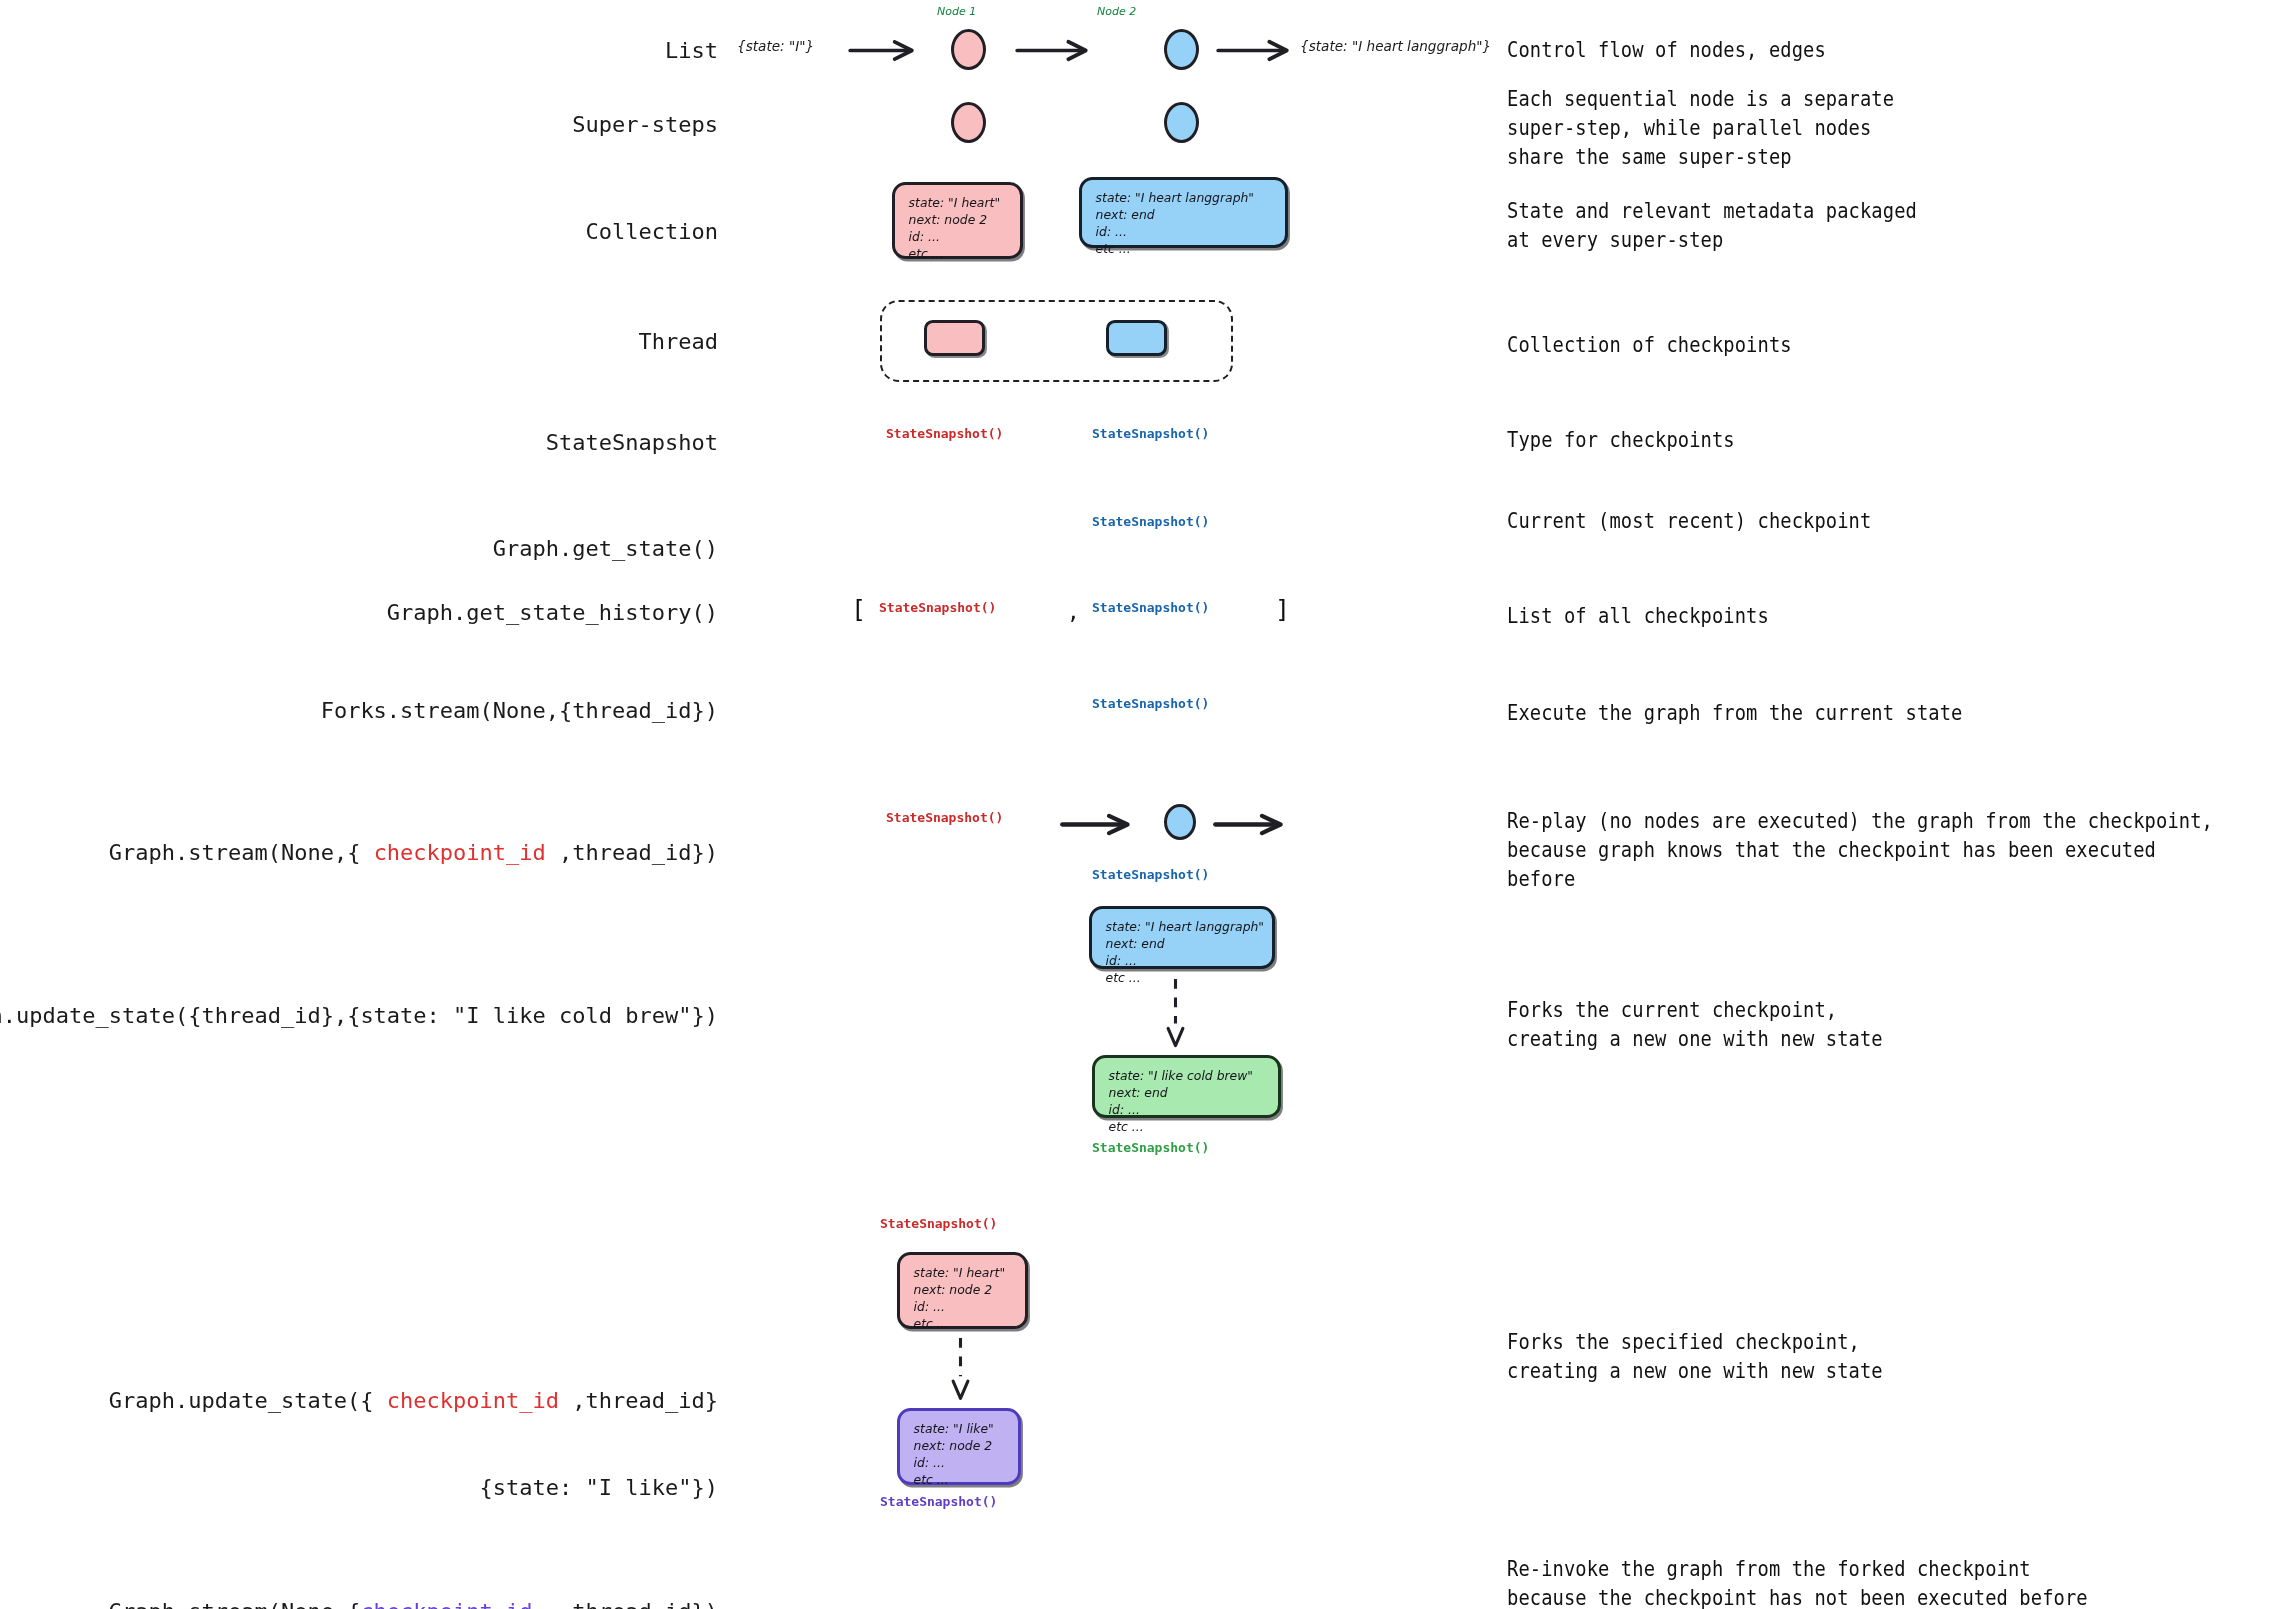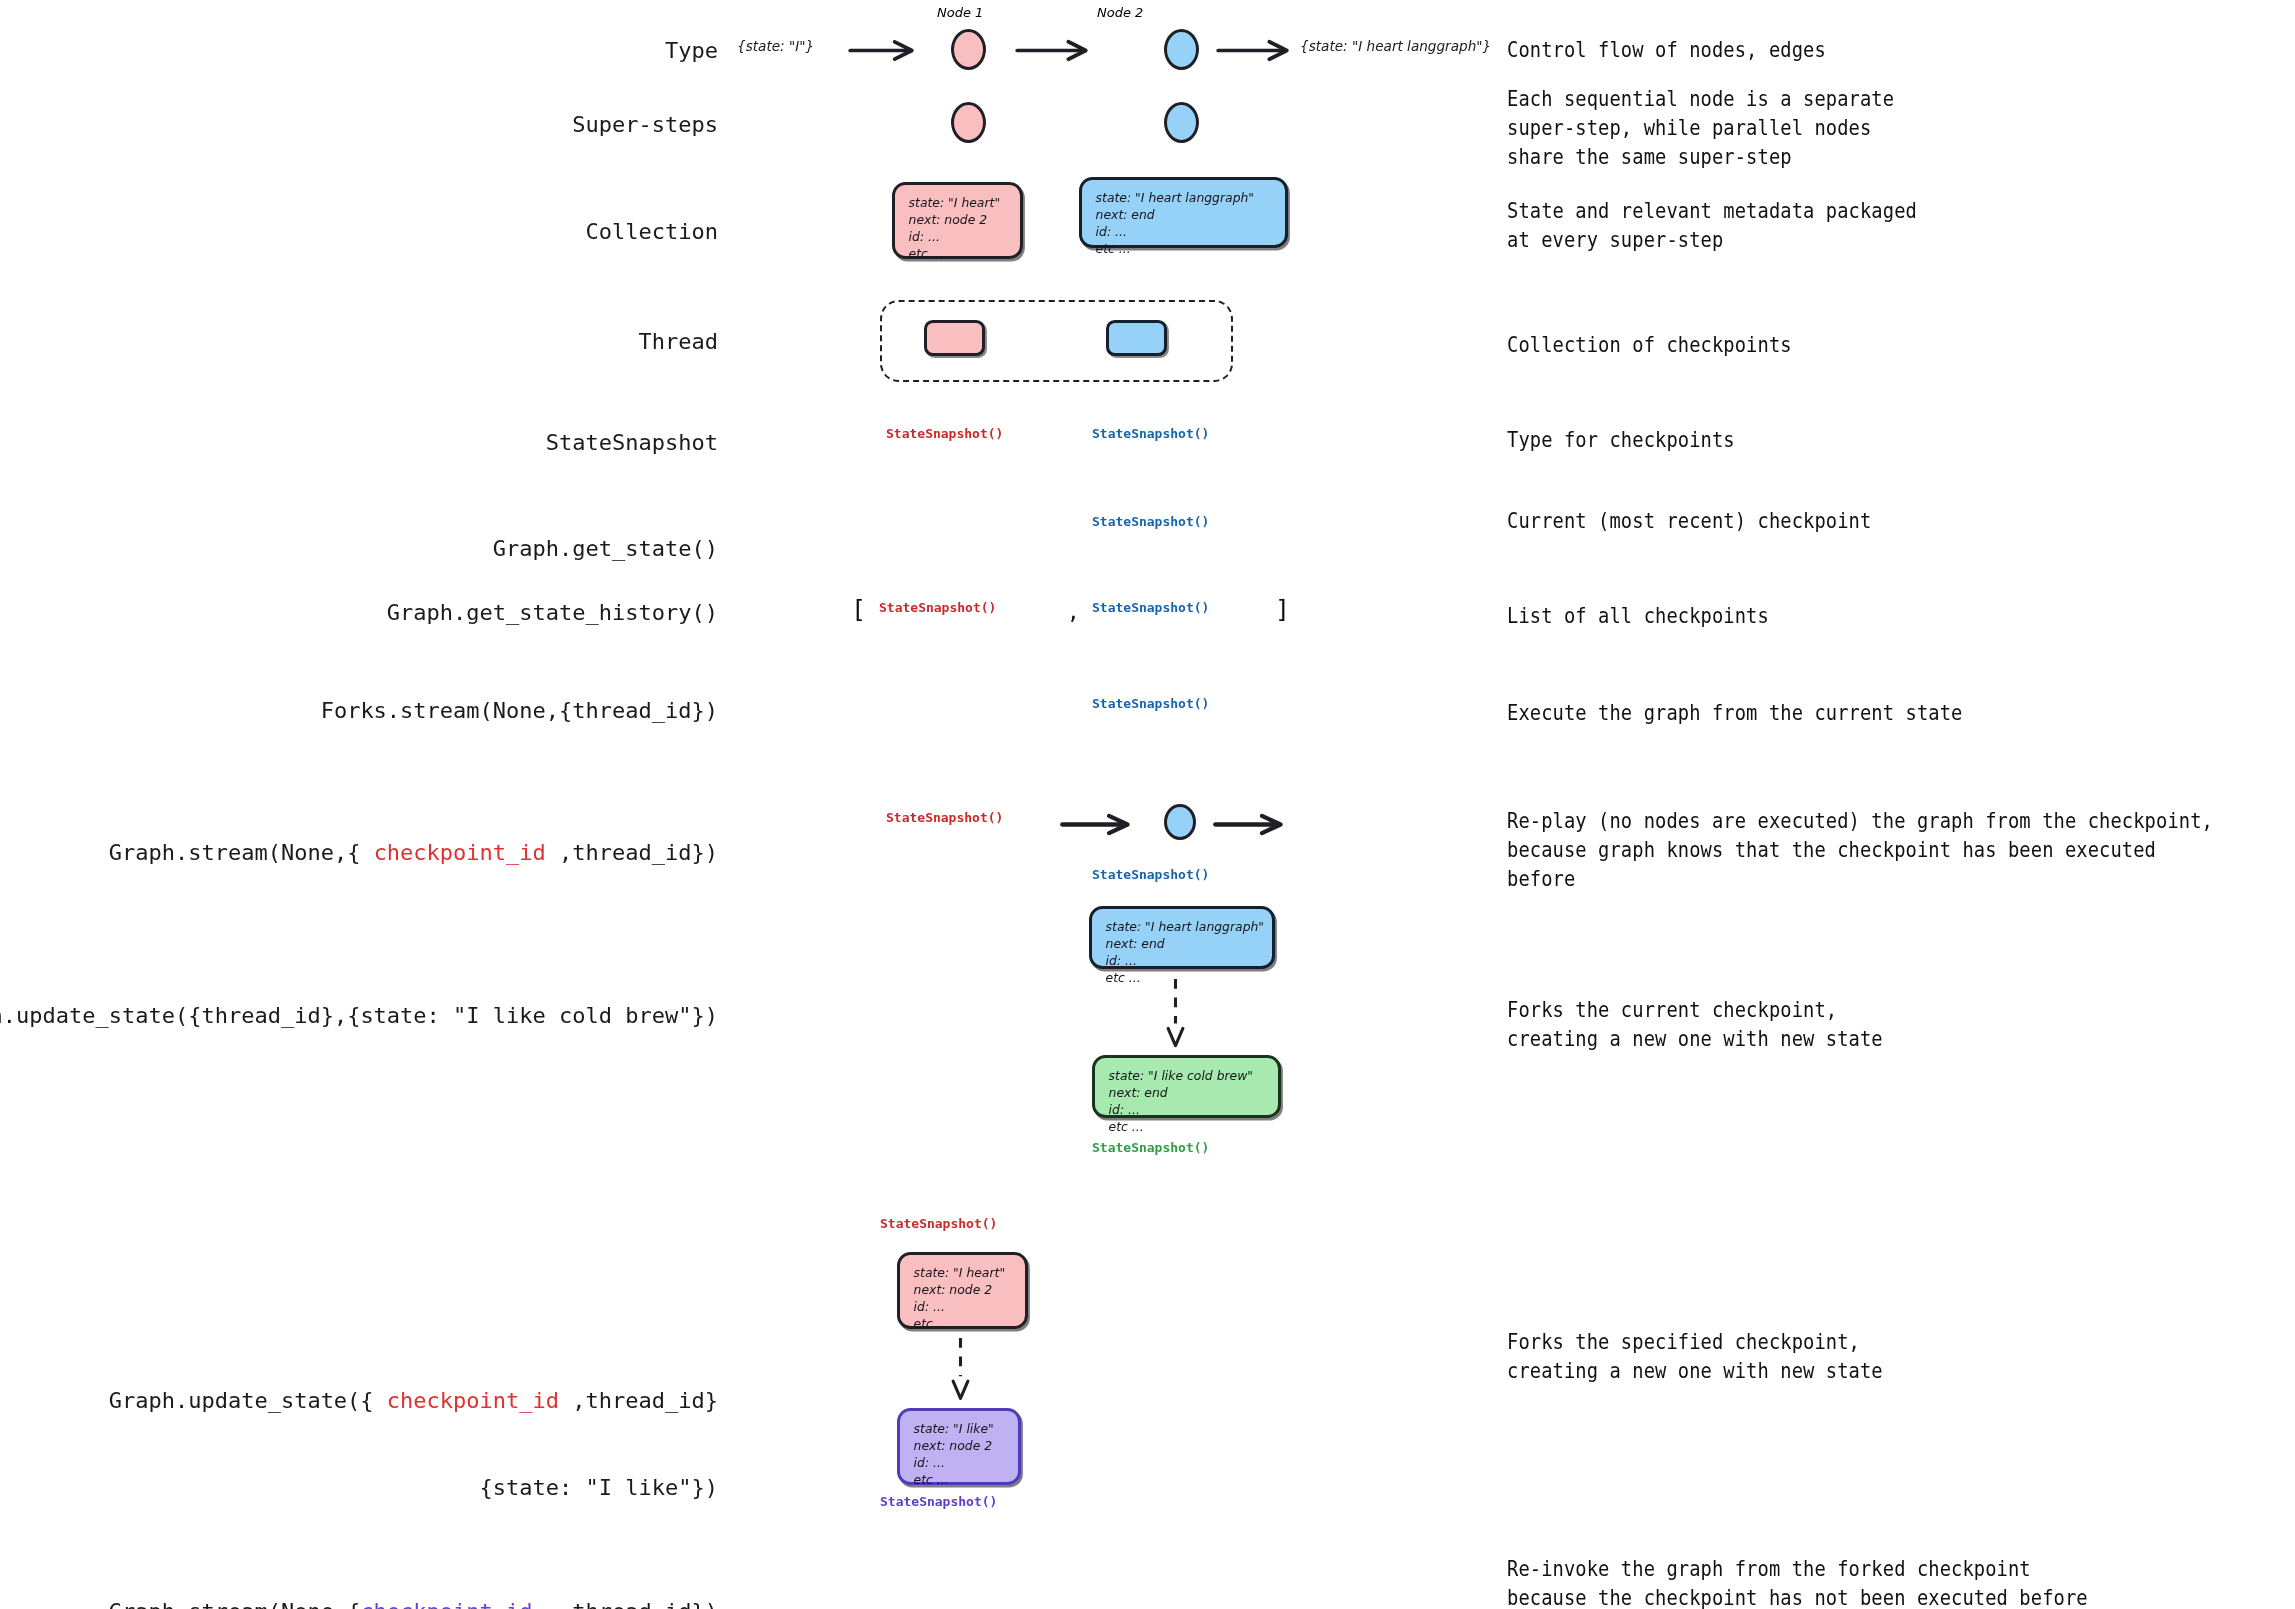--- a/index.html
+++ b/index.html
@@ -28,21 +28,21 @@
     transform:scaleX(.92); transform-origin:left top;
   }
 
   
   .hand{
     font-family:"DejaVu Sans", sans-serif;
     font-size:13.6px; color:#1a1a1a; font-style:italic; white-space:nowrap;
   }
   .hand-node{
     font-family:"DejaVu Sans", sans-serif;
-    font-size:13px; color:#000000; font-style:italic;
+    font-size:11px; color:#15803d; font-style:italic;
   }
 
   
   .snap{
     font-family:"DejaVu Sans Mono", monospace;
     font-size:13px; font-weight:600; white-space:nowrap;
   }
   .snap.red{color:#c92a2a;}
   .snap.blue{color:#1864ab;}
   .snap.green{color:#2f9e44;}
@@ -99,21 +99,21 @@
     border-radius:18.6px;
   }
 
   svg{overflow:visible;display:block;}
 </style>
 </head>
 <body>
 
 <div class="canvas">
 
-  <div class="abs lbl" style="right:1577px;top:36px;">Type</div>
+  <div class="abs lbl" style="right:1577px;top:36px;">List</div>
 
   <div class="abs lbl" style="right:1577px;top:110px;">Super-steps</div>
 
   <div class="abs lbl" style="right:1577px;top:217px;">Collection</div>
 
   <div class="abs lbl" style="right:1577px;top:327px;">Thread</div>
 
   <div class="abs lbl" style="right:1577px;top:428px;">StateSnapshot</div>
 
   <div class="abs lbl" style="right:1577px;top:514px;margin-top:20px;">Graph.get_state()</div>

